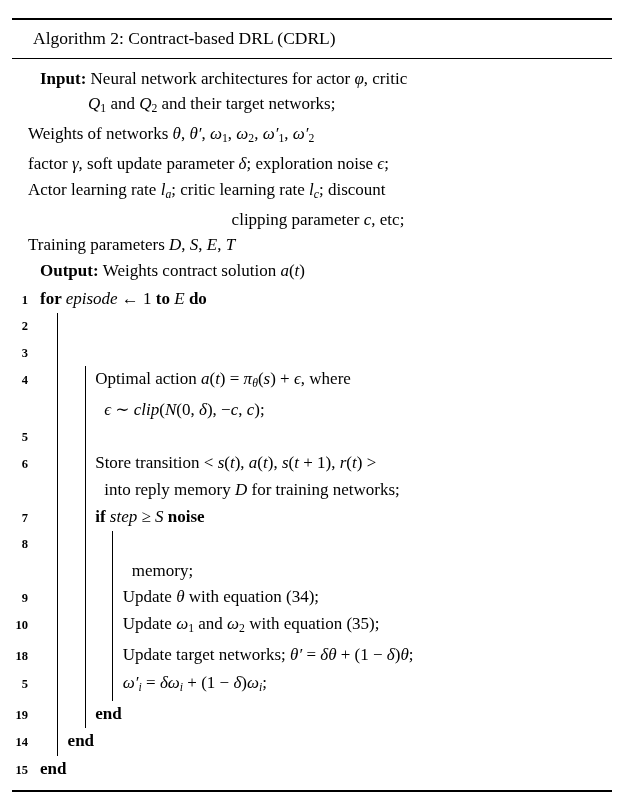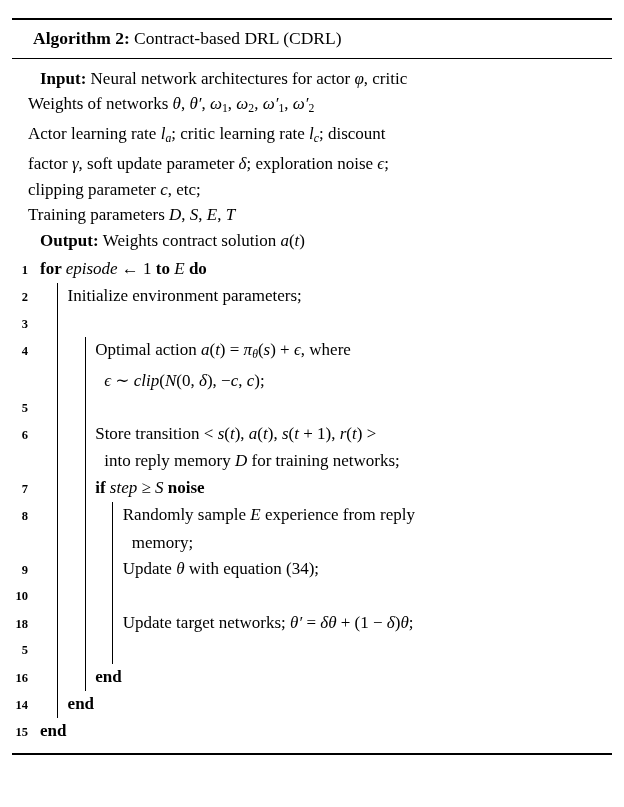--- a/index.html
+++ b/index.html
@@ -14,21 +14,21 @@
     border-top:2.5px solid var(--rule,#000);
     border-bottom:2.5px solid var(--rule,#000);
     font-size:17px;
   }
   .title-row{
     padding:8px 4px 9px 21px;
     border-bottom:1.6px solid var(--rule,#000);
     font-size:17.5px;
     white-space:nowrap;
   }
-  .title-label{font-weight:bold;}
+  .title-label{font-weight:normal;}
   .preamble{padding:7px 4px 3px 16px;}
   .pre-line{line-height:25.4px;white-space:nowrap;}
   .algo-body{padding-bottom:7px;}
   .line{display:flex;align-items:baseline;line-height:26.4px;white-space:nowrap;}
   .num{
     flex:0 0 16px;margin-right:12px;
     font-size:12.5px;font-weight:bold;text-align:right;
     font-family:"Liberation Serif","DejaVu Serif",serif;
   }
   .ind{
@@ -45,36 +45,36 @@
 </head>
 <body style="background: rgb(255, 255, 255);">
 
 <div class="paper">
   <div class="algo">
     <div class="title-row">
       <span class="title-label">Algorithm 2:</span><span> Contract-based DRL (CDRL)</span>
     </div>
     <div class="preamble" id="preamble">
         <div class="pre-line" style="padding-left: 12px;"><span class="seg b">Input: </span><span class="seg">Neural network architectures for actor </span><span class="seg i">φ</span><span class="seg">, critic</span></div>
+        <div class="pre-line" style="padding-left: 60px;"><span class="seg i">Q</span><span class="seg sub">1</span><span class="seg"> and </span><span class="seg i">Q</span><span class="seg sub">2</span><span class="seg"> and their target networks;</span></div>
         <div class="pre-line" style="padding-left: 0px;"><span class="seg">Weights of networks </span><span class="seg i">θ</span><span class="seg">, </span><span class="seg i">θ′</span><span class="seg">, </span><span class="seg i">ω</span><span class="seg sub">1</span><span class="seg">, </span><span class="seg i">ω</span><span class="seg sub">2</span><span class="seg">, </span><span class="seg i">ω′</span><span class="seg sub">1</span><span class="seg">, </span><span class="seg i">ω′</span><span class="seg sub">2</span></div>
+        <div class="pre-line" style="padding-left: 0px;"><span class="seg">factor </span><span class="seg i">γ</span><span class="seg">, soft update parameter </span><span class="seg i">δ</span><span class="seg">; exploration noise </span><span class="seg i">ϵ</span><span class="seg">;</span></div>
         <div class="pre-line" style="padding-left: 0px;"><span class="seg">Actor learning rate </span><span class="seg i">l</span><span class="seg i sub">a</span><span class="seg">; critic learning rate </span><span class="seg i">l</span><span class="seg i sub">c</span><span class="seg">; discount</span></div>
-        <div class="pre-line" style="padding-left: 0px;"><span class="seg">factor </span><span class="seg i">γ</span><span class="seg">, soft update parameter </span><span class="seg i">δ</span><span class="seg">; exploration noise </span><span class="seg i">ϵ</span><span class="seg">;</span></div>
-        <div class="pre-line" style="padding-left: 0px;"><span class="seg">clipping parameter </span><span class="seg i">c</span><span class="seg">, etc;</span></div>
+        <div class="pre-line" style="padding-left: 0px; text-align: center;"><span class="seg">clipping parameter </span><span class="seg i">c</span><span class="seg">, etc;</span></div>
         <div class="pre-line" style="padding-left: 0px;"><span class="seg">Training parameters </span><span class="seg i">D</span><span class="seg">, </span><span class="seg i">S</span><span class="seg">, </span><span class="seg i">E</span><span class="seg">, </span><span class="seg i">T</span></div>
         <div class="pre-line" style="padding-left: 12px;"><span class="seg b">Output: </span><span class="seg">Weights contract solution </span><span class="seg i">a</span><span class="seg">(</span><span class="seg i">t</span><span class="seg">)</span></div>
       </div>
     <div class="algo-body" id="algo-body">
         <div class="line">
           <span class="num">1</span>
           <span class="txt"><span class="seg b">for </span><span class="seg i">episode</span><span class="seg"> ← 1 </span><span class="seg b">to </span><span class="seg i">E</span><span class="seg"> </span><span class="seg b">do</span></span>
         </div>
         <div class="line">
           <span class="num">2</span>
           <span class="ind"></span>
-          <span class="txt"><span class="seg">Initialize environment parameters;</span></span>
         </div>
         <div class="line">
           <span class="num">3</span>
           <span class="ind"></span>
         </div>
         <div class="line">
           <span class="num">4</span>
           <span class="ind"></span>
           <span class="ind"></span>
           <span class="txt"><span class="seg">Optimal action </span><span class="seg i">a</span><span class="seg">(</span><span class="seg i">t</span><span class="seg">) = </span><span class="seg i">π</span><span class="seg i sub">θ</span><span class="seg">(</span><span class="seg i">s</span><span class="seg">) + </span><span class="seg i">ϵ</span><span class="seg">, where</span></span>
@@ -106,57 +106,58 @@
           <span class="num">7</span>
           <span class="ind"></span>
           <span class="ind"></span>
           <span class="txt"><span class="seg b">if </span><span class="seg i">step</span><span class="seg"> ≥ </span><span class="seg i">S</span><span class="seg"> </span><span class="seg b">noise</span></span>
         </div>
         <div class="line">
           <span class="num">8</span>
           <span class="ind"></span>
           <span class="ind"></span>
           <span class="ind"></span>
-          <span class="txt"><span class="seg">Randomly sample </span><span class="seg i">E</span><span class="seg"> experience from reply</span></span>
         </div>
         <div class="line">
           <span class="num"></span>
           <span class="ind"></span>
           <span class="ind"></span>
           <span class="ind"></span>
           <span class="txt cont"><span class="seg">memory;</span></span>
         </div>
         <div class="line">
           <span class="num">9</span>
           <span class="ind"></span>
           <span class="ind"></span>
           <span class="ind"></span>
           <span class="txt"><span class="seg">Update </span><span class="seg i">θ</span><span class="seg"> with equation (34);</span></span>
         </div>
         <div class="line">
           <span class="num">10</span>
           <span class="ind"></span>
           <span class="ind"></span>
           <span class="ind"></span>
+          <span class="txt"><span class="seg">Update </span><span class="seg i">ω</span><span class="seg sub">1</span><span class="seg"> and </span><span class="seg i">ω</span><span class="seg sub">2</span><span class="seg"> with equation (35);</span></span>
         </div>
         <div class="line">
           <span class="num">18</span>
           <span class="ind"></span>
           <span class="ind"></span>
           <span class="ind"></span>
           <span class="txt"><span class="seg">Update target networks; </span><span class="seg i">θ′</span><span class="seg"> = </span><span class="seg i">δθ</span><span class="seg"> + (1 − </span><span class="seg i">δ</span><span class="seg">)</span><span class="seg i">θ</span><span class="seg">;</span></span>
         </div>
         <div class="line">
           <span class="num">5</span>
           <span class="ind"></span>
           <span class="ind"></span>
           <span class="ind"></span>
+          <span class="txt"><span class="seg i">ω′</span><span class="seg i sub">i</span><span class="seg"> = </span><span class="seg i">δω</span><span class="seg i sub">i</span><span class="seg"> + (1 − </span><span class="seg i">δ</span><span class="seg">)</span><span class="seg i">ω</span><span class="seg i sub">i</span><span class="seg">;</span></span>
         </div>
         <div class="line">
-          <span class="num">16</span>
+          <span class="num">19</span>
           <span class="ind"></span>
           <span class="ind"></span>
           <span class="txt"><span class="seg b">end</span></span>
         </div>
         <div class="line">
           <span class="num">14</span>
           <span class="ind"></span>
           <span class="txt"><span class="seg b">end</span></span>
         </div>
         <div class="line">

